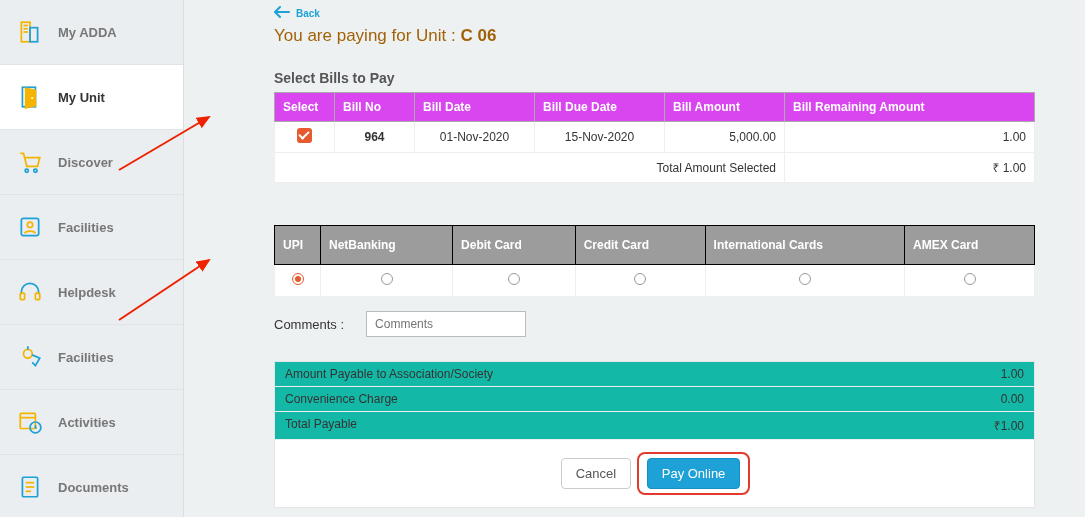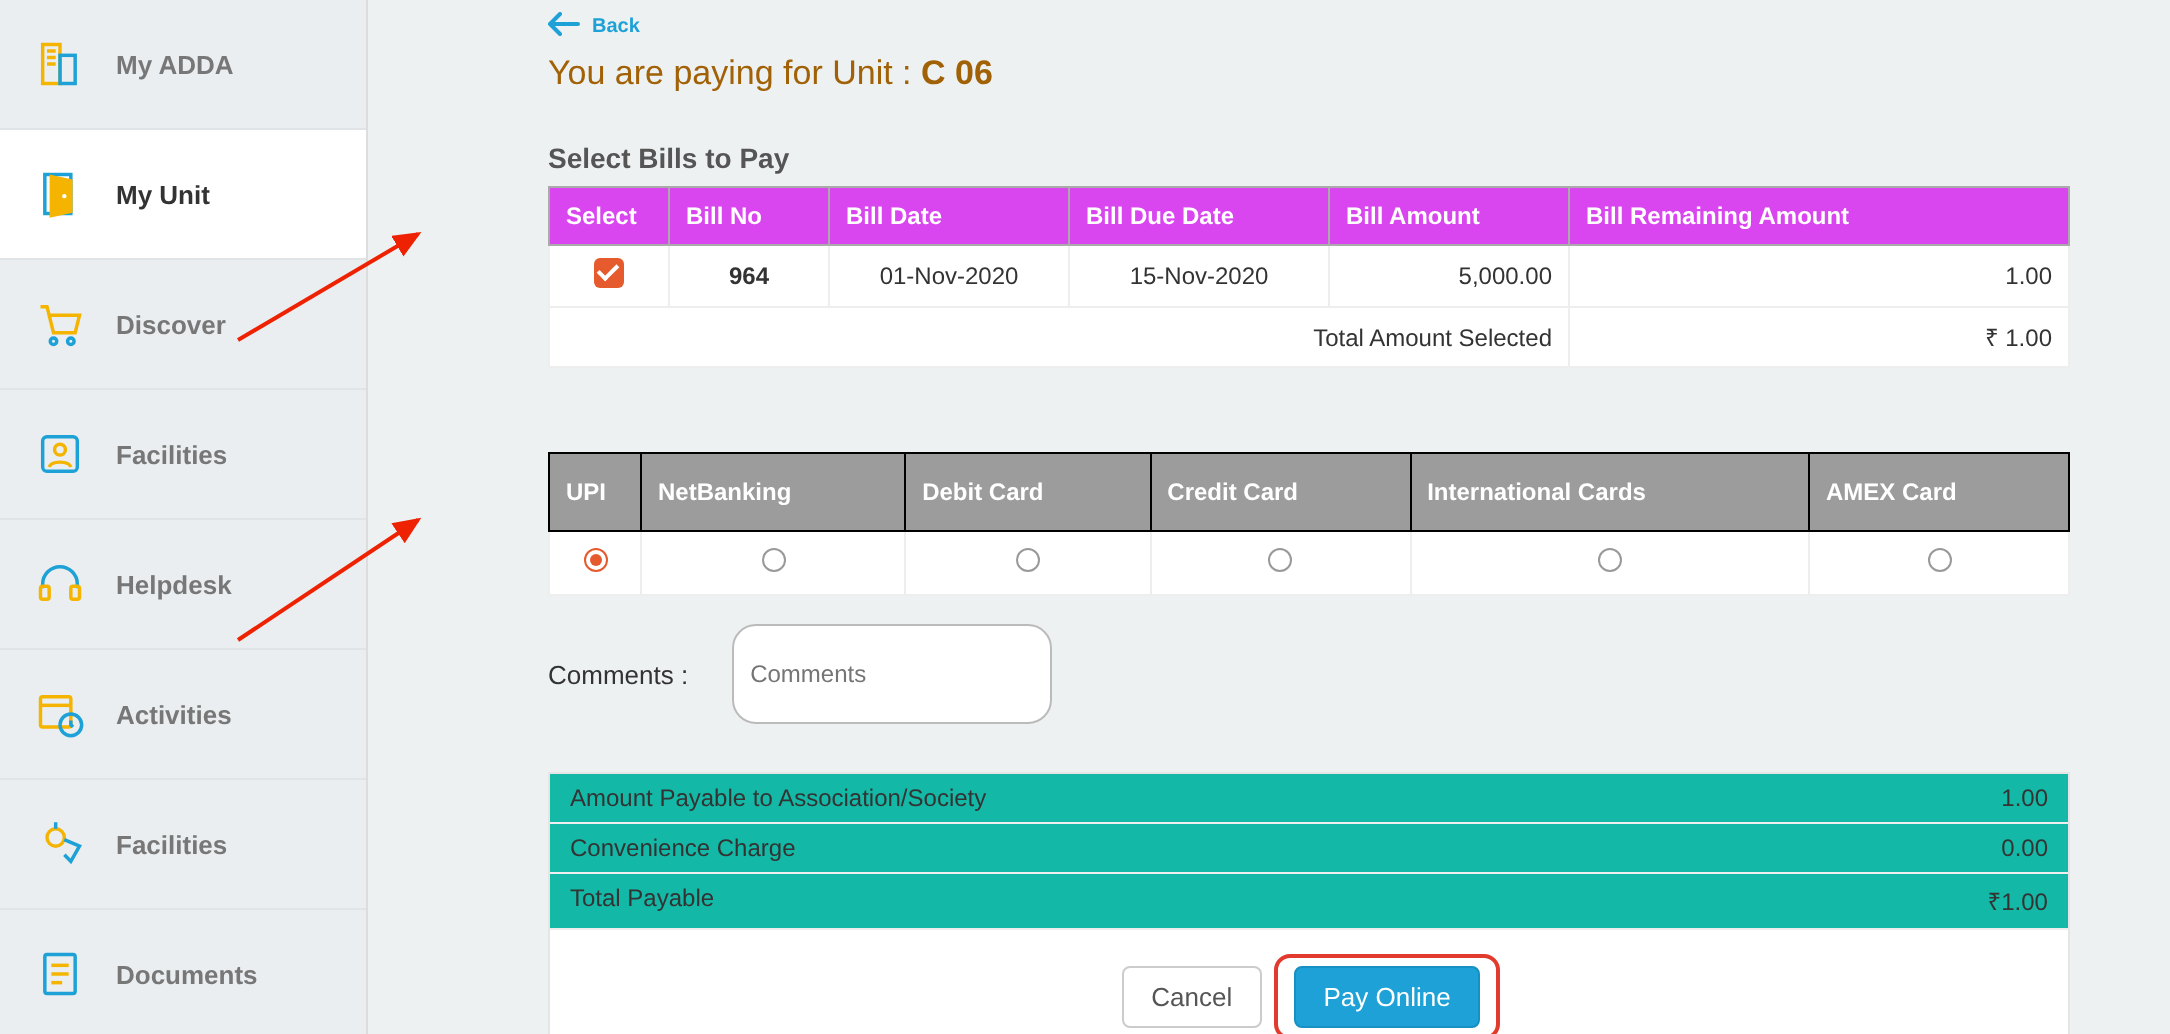--- a/index.html
+++ b/index.html
@@ -152,22 +152,22 @@
   
   .comments-row {
     margin-top: 14px;
     display: flex;
     align-items: center;
     gap: 22px;
     font-size: 13px;
   }
   .comments-row input {
     border: 1px solid #bbb;
-    border-radius: 12px;
-    padding: 17px 8px;
+    border-radius: 0;
+    padding: 5px 8px;
     width: 160px;
     font-size: 12px;
   }
   
   .summary {
     margin-top: 24px;
     background: #14b8a6;
     border: 1px solid #e5e5e5;
   }
   .summary-row {
@@ -276,39 +276,39 @@
             <rect x="17" y="13" width="4" height="6" rx="1" stroke="#f4b400"></rect>
           </g>
         </svg>
     </span>
     <span>Helpdesk</span>
   </div>
   <div class="sidebar-item">
     <span class="icon">
       <svg width="26" height="26" viewBox="0 0 24 24">
           <g fill="none" stroke="#f4b400" stroke-width="1.6">
+            <circle cx="10" cy="9" r="4"></circle>
+            <path d="M10 5V2M14 17l3 3 4-7-7-3" stroke="#1da1d6"></path>
+          </g>
+        </svg>
+    </span>
+    <span>Facilities</span>
+  </div>
+  <div class="sidebar-item">
+    <span class="icon">
+      <svg width="26" height="26" viewBox="0 0 24 24">
+          <g fill="none" stroke="#f4b400" stroke-width="1.6">
             <rect x="3" y="4" width="14" height="14" rx="1"></rect>
             <line x1="3" y1="8" x2="17" y2="8"></line>
             <circle cx="17" cy="17" r="5" stroke="#1da1d6"></circle>
             <path d="M17 15v2l1 1" stroke="#1da1d6"></path>
           </g>
         </svg>
     </span>
     <span>Activities</span>
-  </div>
-  <div class="sidebar-item">
-    <span class="icon">
-      <svg width="26" height="26" viewBox="0 0 24 24">
-          <g fill="none" stroke="#f4b400" stroke-width="1.6">
-            <circle cx="10" cy="9" r="4"></circle>
-            <path d="M10 5V2M14 17l3 3 4-7-7-3" stroke="#1da1d6"></path>
-          </g>
-        </svg>
-    </span>
-    <span>Facilities</span>
   </div>
   <div class="sidebar-item">
     <span class="icon">
       <svg width="26" height="26" viewBox="0 0 24 24">
           <g fill="none" stroke="#1da1d6" stroke-width="1.6">
             <rect x="5" y="3" width="14" height="18" rx="1"></rect>
             <line x1="8" y1="8" x2="16" y2="8" stroke="#f4b400"></line>
             <line x1="8" y1="12" x2="16" y2="12" stroke="#f4b400"></line>
             <line x1="8" y1="16" x2="13" y2="16" stroke="#f4b400"></line>
           </g>

